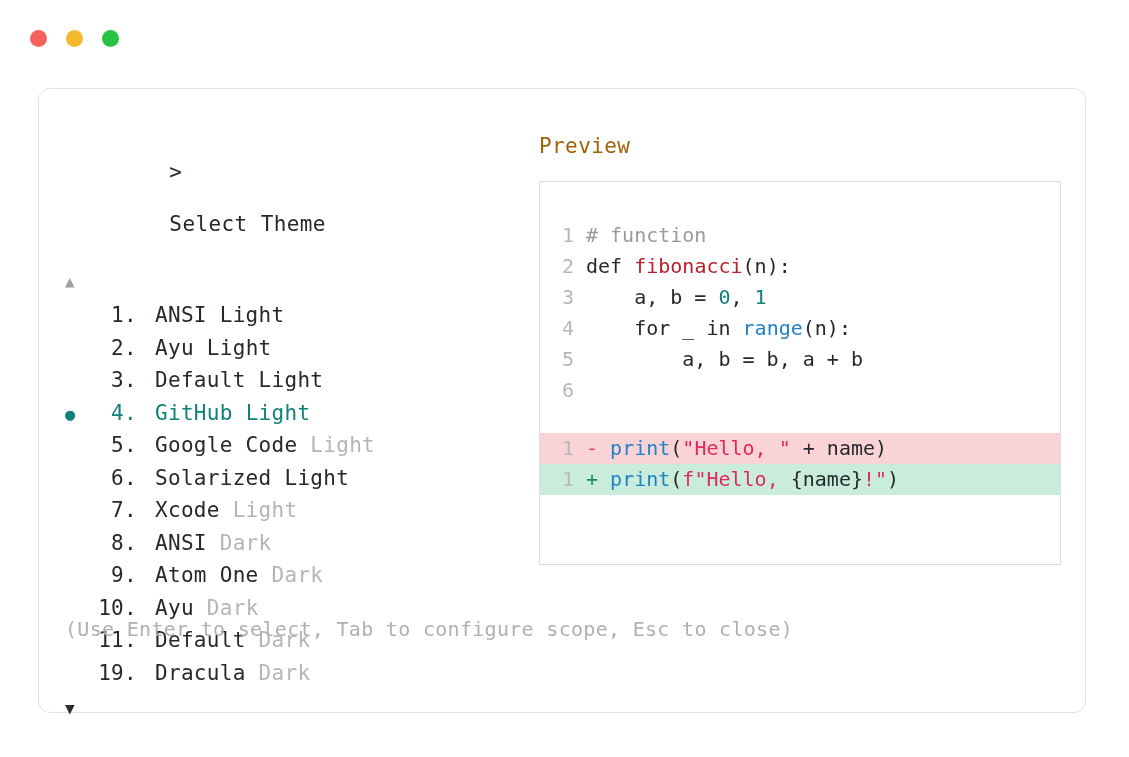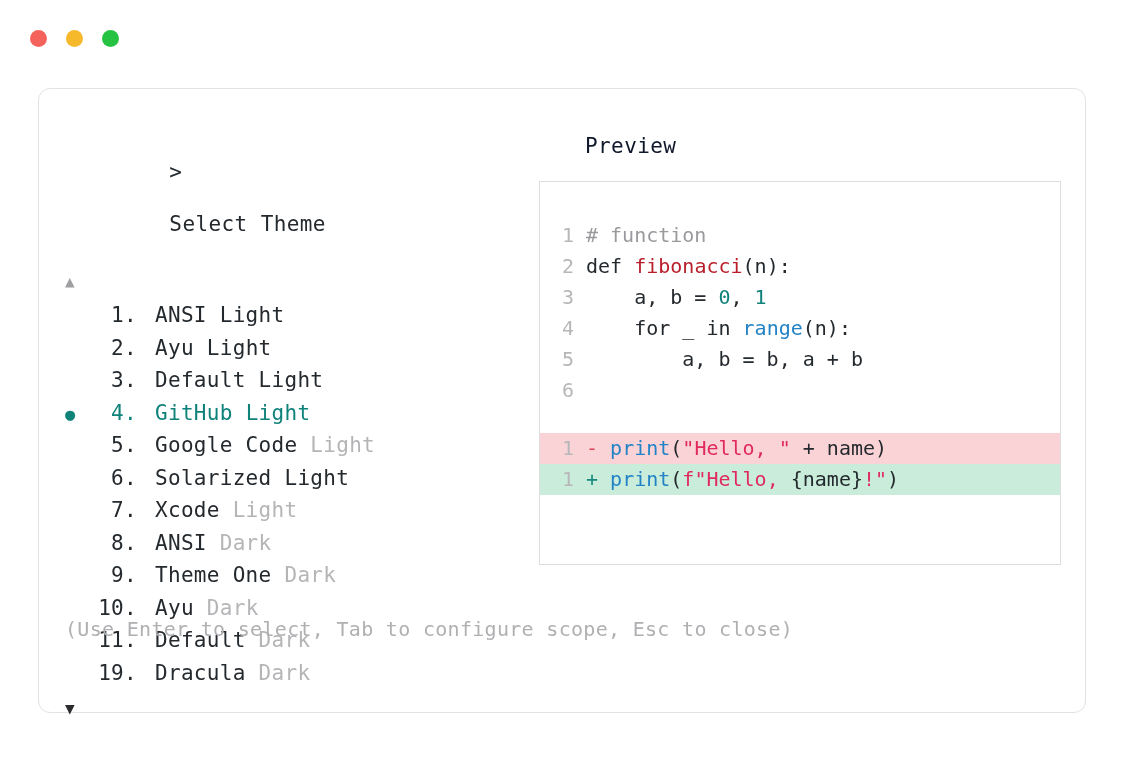--- a/index.html
+++ b/index.html
@@ -120,25 +120,24 @@
 
   
   .right-col {
     position: absolute;
     left: 500px;
     top: 44px;
     width: 530px;
   }
   .preview-label {
     font-size: 21px;
-    color: #0f172a;
+    color: #a16207;
     letter-spacing: 0.4px;
     line-height: 26px;
     white-space: pre;
-    margin-left: 46px;
   }
   .preview-box {
     margin-top: 22px;
     width: 522px;
     height: 384px;
     box-sizing: border-box;
     border: 1.5px solid #dedee0;
     background: #ffffff;
     padding: 38px 0 0 0;
     position: relative;
@@ -205,21 +204,21 @@
 
       <div class="theme-list" id="theme-list">
           <div class="theme-row"><span class="bullet-cell"> </span><span class="num-cell">1.</span><span class="dotsep"> </span><span class="name-cell">ANSI</span><span> </span><span class="name-cell suffix-strong">Light</span></div>
           <div class="theme-row"><span class="bullet-cell"> </span><span class="num-cell">2.</span><span class="dotsep"> </span><span class="name-cell">Ayu</span><span> </span><span class="name-cell suffix-strong">Light</span></div>
           <div class="theme-row"><span class="bullet-cell"> </span><span class="num-cell">3.</span><span class="dotsep"> </span><span class="name-cell">Default</span><span> </span><span class="name-cell suffix-strong">Light</span></div>
           <div class="theme-row selected"><span class="bullet-cell">●</span><span class="num-cell">4.</span><span class="dotsep"> </span><span class="name-cell">GitHub</span><span> </span><span class="name-cell ">Light</span></div>
           <div class="theme-row"><span class="bullet-cell"> </span><span class="num-cell">5.</span><span class="dotsep"> </span><span class="name-cell">Google Code</span><span> </span><span class="name-cell suffix-muted">Light</span></div>
           <div class="theme-row"><span class="bullet-cell"> </span><span class="num-cell">6.</span><span class="dotsep"> </span><span class="name-cell">Solarized</span><span> </span><span class="name-cell suffix-strong">Light</span></div>
           <div class="theme-row"><span class="bullet-cell"> </span><span class="num-cell">7.</span><span class="dotsep"> </span><span class="name-cell">Xcode</span><span> </span><span class="name-cell suffix-muted">Light</span></div>
           <div class="theme-row"><span class="bullet-cell"> </span><span class="num-cell">8.</span><span class="dotsep"> </span><span class="name-cell">ANSI</span><span> </span><span class="name-cell suffix-muted">Dark</span></div>
-          <div class="theme-row"><span class="bullet-cell"> </span><span class="num-cell">9.</span><span class="dotsep"> </span><span class="name-cell">Theme One</span><span> </span><span class="name-cell suffix-muted">Dark</span></div>
+          <div class="theme-row"><span class="bullet-cell"> </span><span class="num-cell">9.</span><span class="dotsep"> </span><span class="name-cell">Atom One</span><span> </span><span class="name-cell suffix-muted">Dark</span></div>
           <div class="theme-row"><span class="bullet-cell"> </span><span class="num-cell">10.</span><span class="dotsep"> </span><span class="name-cell">Ayu</span><span> </span><span class="name-cell suffix-muted">Dark</span></div>
           <div class="theme-row"><span class="bullet-cell"> </span><span class="num-cell">11.</span><span class="dotsep"> </span><span class="name-cell">Default</span><span> </span><span class="name-cell suffix-muted">Dark</span></div>
           <div class="theme-row"><span class="bullet-cell"> </span><span class="num-cell">19.</span><span class="dotsep"> </span><span class="name-cell">Dracula</span><span> </span><span class="name-cell suffix-muted">Dark</span></div>
         </div>
 
       <div class="scroll-arrow arrow-down">▼</div>
     </div>
 
     <div class="hint">(Use Enter to select, Tab to configure scope, Esc to close)</div>
 

